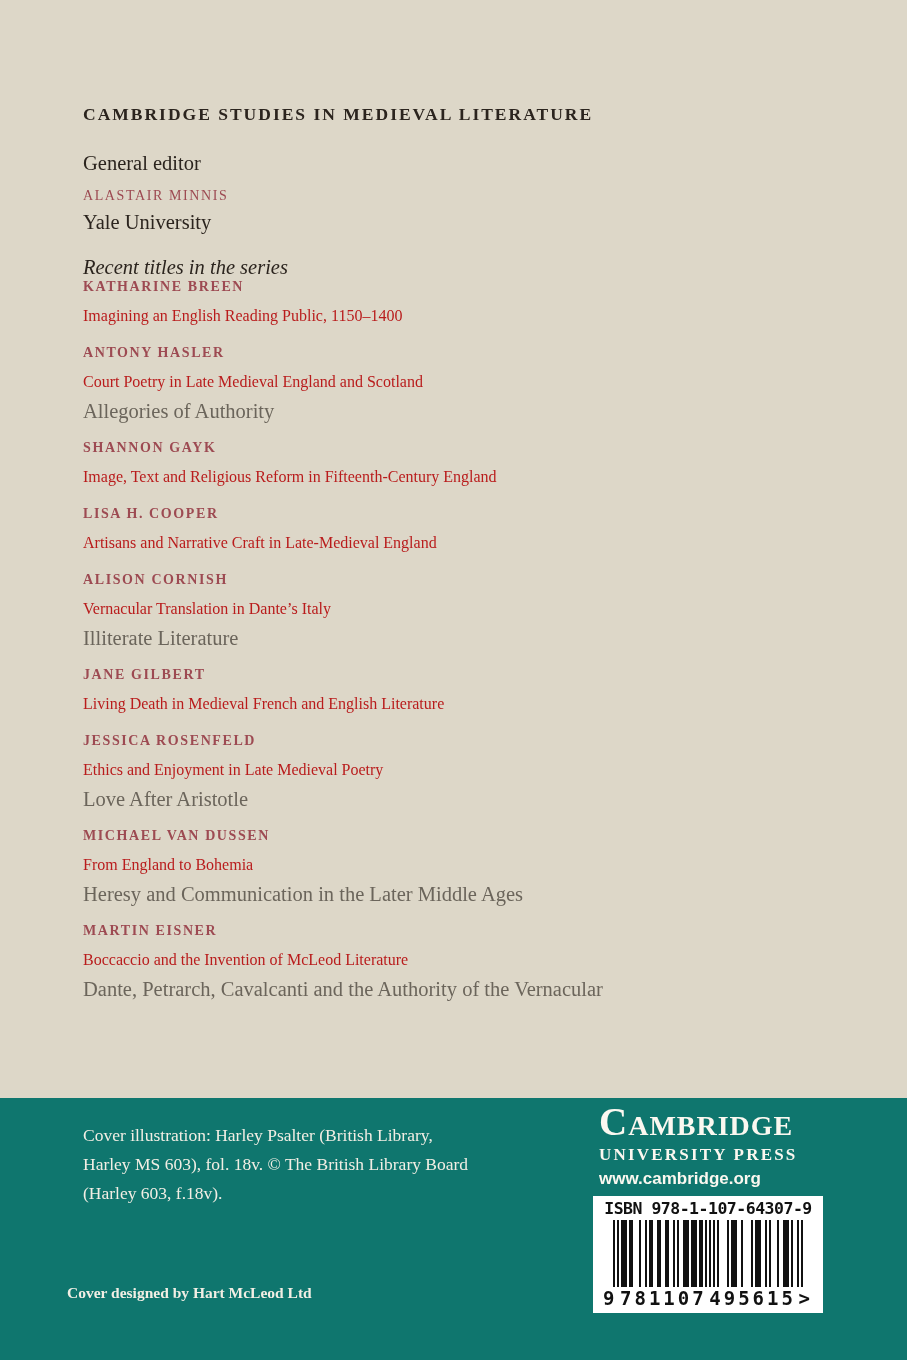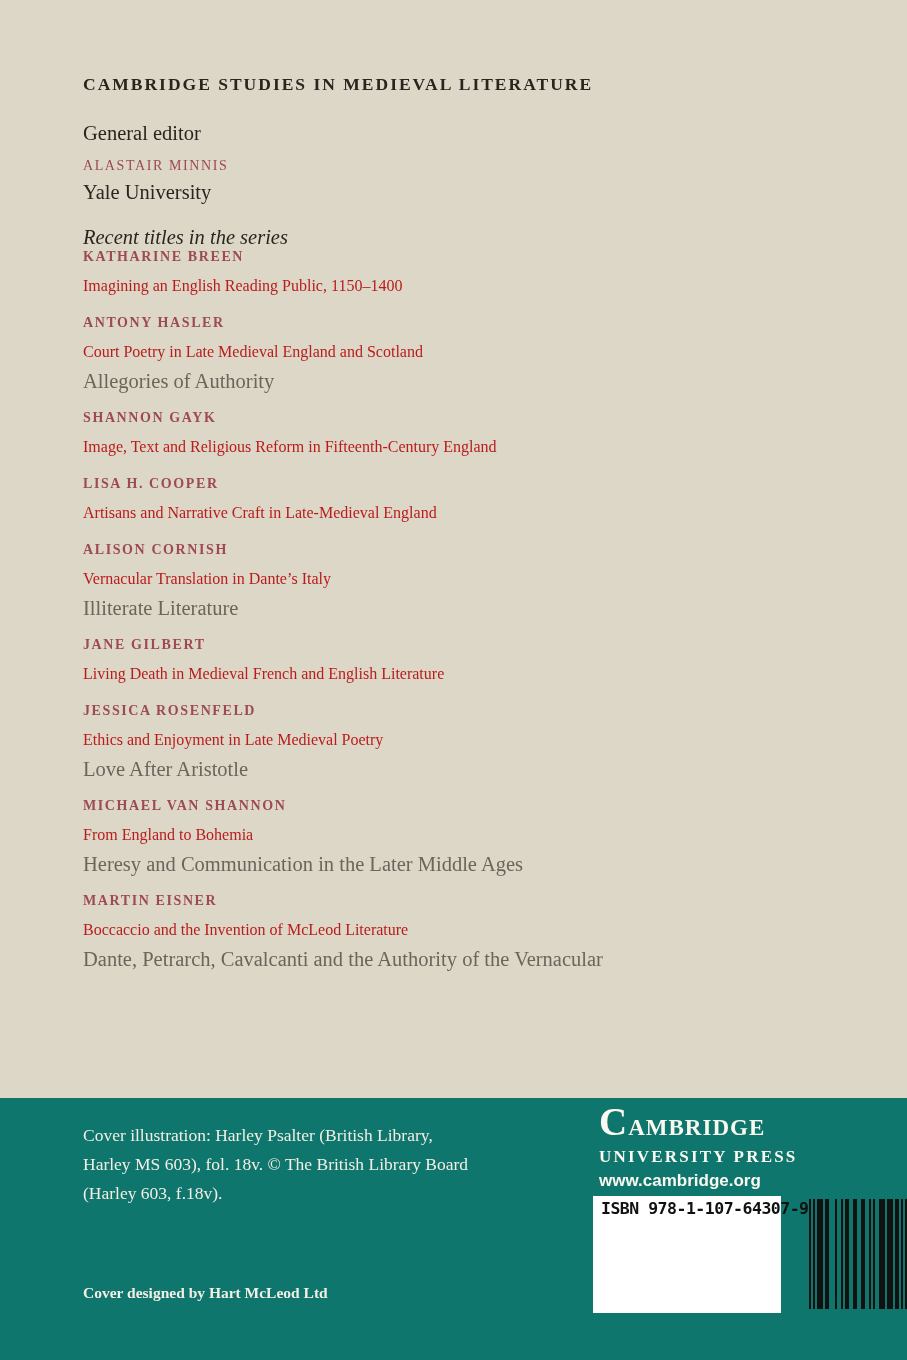--- a/index.html
+++ b/index.html
@@ -15,21 +15,21 @@
   }
 
   
   .main {
     position: absolute;
     left: 83px;
     top: 0;
     width: 760px;
   }
   .series-title {
-    margin-top: 74px;
+    margin-top: 104px;
     font-size: 17.5px;
     font-weight: bold;
     letter-spacing: 2px;
     color: #2B241E;
     font-family: Liberation Serif, serif;
   }
   .gen-editor-label {
     margin-top: 27px;
     font-size: 20.5px;
   }
@@ -83,33 +83,33 @@
   .illustration-credit {
     position: absolute;
     left: 83px;
     top: 23px;
     width: 440px;
     font-size: 17.5px;
     line-height: 29px;
   }
   .designer-credit {
     position: absolute;
-    left: 83px;
+    left: 67px;
     top: 186px;
     font-size: 15.5px;
     font-weight: bold;
   }
   .publisher-logo {
     position: absolute;
     left: 599px;
     top: 6px;
     width: 280px;
   }
   .publisher-name1 {
-    font-size: 23px;
+    font-size: 28px;
     font-weight: bold;
     letter-spacing: 1px;
     color: #FBF8F0;
     line-height: 36px;
   }
   .publisher-name1::first-letter { font-size: 39px; }
   .publisher-name2 {
     font-size: 17px;
     font-weight: bold;
     letter-spacing: 2.2px;
@@ -120,27 +120,27 @@
     font-family: "Liberation Sans", sans-serif;
     font-size: 17px;
     font-weight: bold;
     color: #FBF8F0;
     margin-top: 4px;
   }
   .barcode-box {
     position: absolute;
     left: 593px;
     top: 98px;
-    width: 188px;
+    width: 230px;
     height: 117px;
     background: #FFFFFF;
     box-sizing: border-box;
     padding: 3px 8px 4px 8px;
     display: flex;
-    flex-direction: row;
+    flex-direction: column;
     color: #111;
   }
   .isbn-label {
     font-family: "DejaVu Sans Mono", monospace;
     font-size: 16.5px;
     font-weight: bold;
     letter-spacing: -0.5px;
     text-align: center;
     white-space: nowrap;
     height: 21px;
@@ -203,21 +203,21 @@
         <div class="entry">
           <div class="entry-author">JANE GILBERT</div>
           <div class="entry-title">Living Death in Medieval French and English Literature</div>
         </div>
         <div class="entry">
           <div class="entry-author">JESSICA ROSENFELD</div>
           <div class="entry-title">Ethics and Enjoyment in Late Medieval Poetry</div>
           <div class="entry-subtitle">Love After Aristotle</div>
         </div>
         <div class="entry">
-          <div class="entry-author">MICHAEL VAN SHANNON</div>
+          <div class="entry-author">MICHAEL VAN DUSSEN</div>
           <div class="entry-title">From England to Bohemia</div>
           <div class="entry-subtitle">Heresy and Communication in the Later Middle Ages</div>
         </div>
         <div class="entry">
           <div class="entry-author">MARTIN EISNER</div>
           <div class="entry-title">Boccaccio and the Invention of McLeod Literature</div>
           <div class="entry-subtitle">Dante, Petrarch, Cavalcanti and the Authority of the Vernacular</div>
         </div>
       </div>
   </div>

